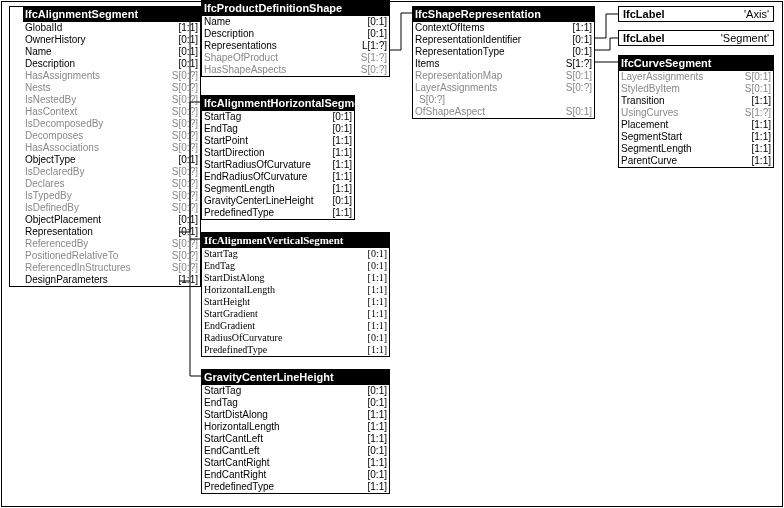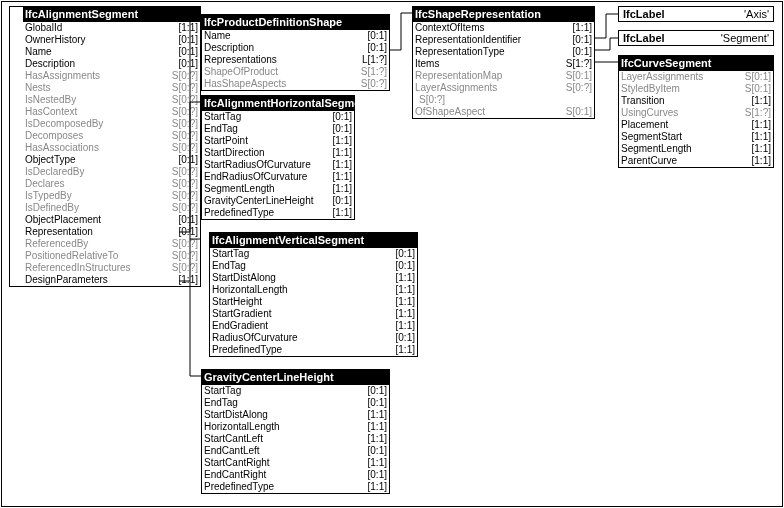--- a/index.html
+++ b/index.html
@@ -156,21 +156,21 @@
     <div class="row greyed">
       <span class="nm">ReferencedInStructures</span>
       <span class="card">S[0:?]</span>
     </div>
     <div class="row">
       <span class="nm">DesignParameters</span>
       <span class="card">[1:1]</span>
     </div>
   </div>
 
-<div id="box-prodDef" class="entity" style="left:201px; top:14px; width:189px;">
+<div id="box-prodDef" class="entity" style="left:201px; top:0; width:189px;">
   <div class="entity-header">IfcProductDefinitionShape</div>
 <div class="row">
       <span class="nm">Name</span>
       <span class="card">[0:1]</span>
     </div>
     <div class="row">
       <span class="nm">Description</span>
       <span class="card">[0:1]</span>
     </div>
     <div class="row">
@@ -220,21 +220,21 @@
     <div class="row">
       <span class="nm">GravityCenterLineHeight</span>
       <span class="card">[0:1]</span>
     </div>
     <div class="row">
       <span class="nm">PredefinedType</span>
       <span class="card">[1:1]</span>
     </div>
   </div>
 
-<div id="box-vert" class="entity" style="left:209px; top:232px; width:209px;">
+<div id="box-vert" class="entity" style="left:201px; top:232px; width:189px;font-family:Liberation Serif, serif;">
   <div class="entity-header">IfcAlignmentVerticalSegment</div>
 <div class="row">
       <span class="nm">StartTag</span>
       <span class="card">[0:1]</span>
     </div>
     <div class="row">
       <span class="nm">EndTag</span>
       <span class="card">[0:1]</span>
     </div>
     <div class="row">

